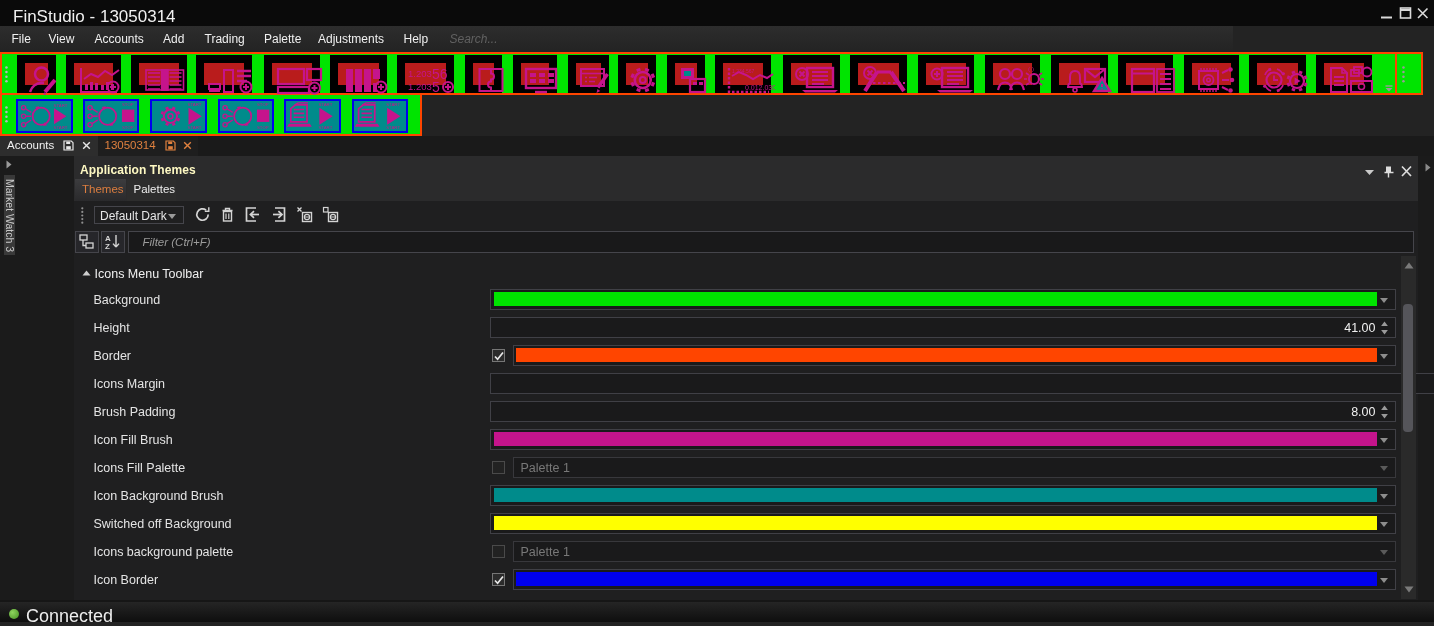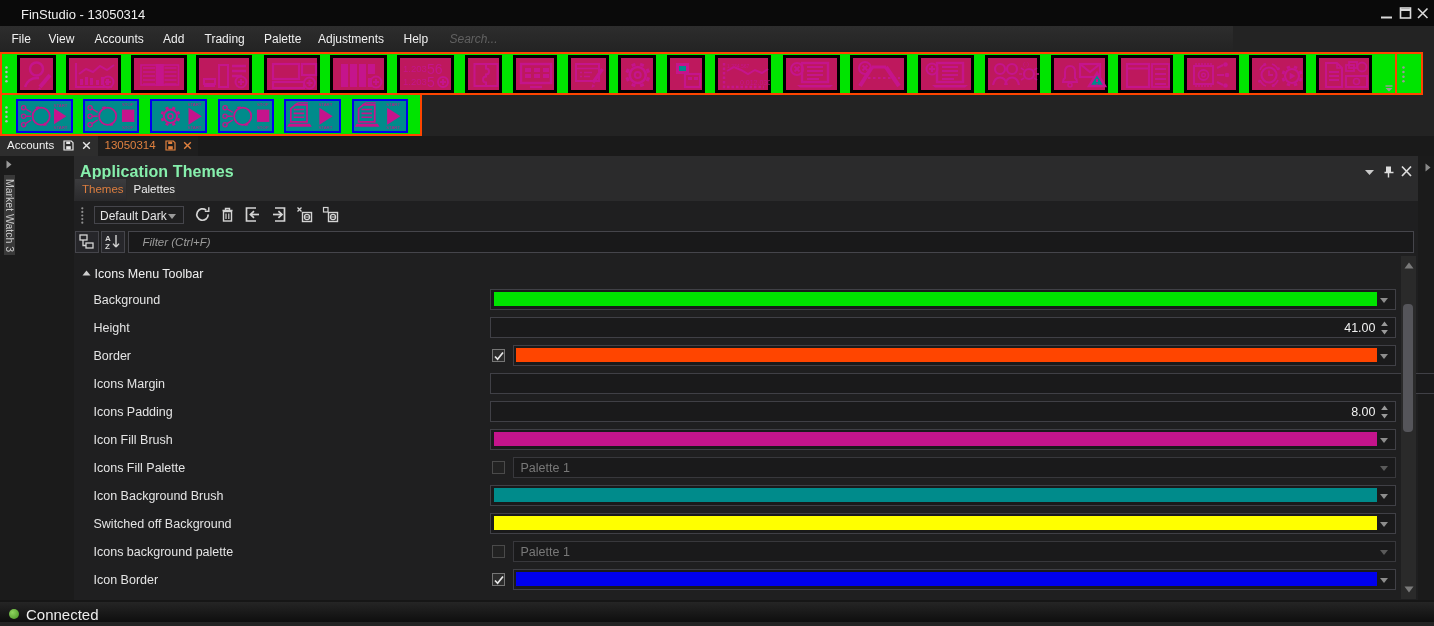--- a/index.html
+++ b/index.html
@@ -1,47 +1,47 @@
 <!DOCTYPE html>
 <html><head><meta charset="utf-8"><title>FinStudio</title>
 <style>
 *{margin:0;padding:0;box-sizing:border-box;}
 html,body{width:1434px;height:626px;overflow:hidden;background:#222;}
 body{font-family:"Liberation Sans",sans-serif;}
 #app{position:relative;width:1434px;height:626px;background:#232323;overflow:hidden;}
 .abs{position:absolute;}
 
 #titlebar{position:absolute;left:0;top:0;width:1434px;height:26px;background:#0a0a0a;color:#f0f0f0;}
-#titletext{position:absolute;left:13px;top:7px;font-size:13px;margin-left:8px;}
+#titletext{position:absolute;left:13px;top:7px;font-size:17px;}
 
 #menubar{position:absolute;left:0;top:26px;width:1233px;height:26px;background:linear-gradient(#2d2d2d,#232323);color:#f0f0f0;font-size:12px;}
 .mi{position:absolute;top:6px;}
 
 #tb1{position:absolute;left:0;top:52px;width:1423px;height:43px;background:#00e400;border-top:2px solid #ff4500;border-bottom:2px solid #ff4500;}
-.ic1{position:absolute;top:0.5px;height:38px;background:#be185d;border:3px solid #000000;}
+.ic1{position:absolute;top:0.5px;height:38px;background:#b91c1c;border:8px solid #000000;}
 .ic1 svg{display:block;}
 #tb1sep{position:absolute;left:1395px;top:0px;width:2px;height:39px;background:#ff4500;}
 #tb1right{position:absolute;left:1421px;top:0;width:2px;height:39px;background:#ff4500;}
 #tb1dark{position:absolute;left:1423px;top:52px;width:11px;height:43px;background:#232323;}
 
 #tb2{position:absolute;left:0;top:95px;width:422px;height:40.5px;background:#00e400;border-bottom:2px solid #ff4500;border-right:2px solid #ff4500;}
 .ic2{position:absolute;top:4px;height:33.5px;background:#008b8b;border:2px solid #0000ee;}
 .ic2 svg{display:block;}
 
 #tabbar{position:absolute;left:0;top:135.5px;width:1434px;height:20px;background:#1a1a1a;}
 #tab1{position:absolute;left:0;top:0;width:97.5px;height:20px;background:#2d2d2d;color:#f0f0f0;}
 #tab2{position:absolute;left:97.5px;top:0;width:100px;height:20px;background:#1e1e1e;color:#e0813f;}
 .tabtxt{position:absolute;top:3.5px;font-size:11.5px;}
 
 #main{position:absolute;left:0;top:155.5px;width:1434px;height:444.5px;background:#1b1b1b;}
 #mwtab{position:absolute;left:4px;top:19px;width:11px;height:80px;background:#393939;color:#c9c9c9;font-size:10.5px;}
 #mwtab span{position:absolute;left:-0.5px;top:4px;writing-mode:vertical-lr;white-space:nowrap;}
 #panel{position:absolute;left:74px;top:0;width:1344px;height:444.5px;background:#1f1f20;}
 #phead{position:absolute;left:0;top:0;width:1344px;height:45.5px;background:#2b2b2c;}
-#ptitle{position:absolute;left:6px;top:7px;font-size:16px;font-weight:700;color:#86efac;letter-spacing:0.1px;}
+#ptitle{position:absolute;left:6px;top:7px;font-size:12px;font-weight:700;color:#fef9c3;letter-spacing:0.1px;}
 .ptab{position:absolute;top:23.5px;height:22px;font-size:11.5px;}
 #ptab1{left:1px;width:51px;background:linear-gradient(#3c3c3e,#2a2a2c);color:#dd7e3f;}
 #ptab2{left:52.5px;width:49px;background:#2d2d2d;color:#ededed;}
 .ptab span{position:absolute;left:7px;top:4px;}
 
 #combo{position:absolute;left:20px;top:50.5px;width:90px;height:18px;border:1px solid #45454b;color:#e6e6e6;font-size:12px;}
 #combo > span.ctxt{position:absolute;left:5px;top:1.5px;}
 .ticon{position:absolute;top:50px;}
 
 .fbtn{position:absolute;top:75px;width:24px;height:22.5px;border:1px solid #45454b;background:#26262a;}
@@ -55,21 +55,21 @@
 .cfill{position:absolute;left:2.5px;top:2.8px;height:14px;}
 .num{position:absolute;right:19px;top:3px;font-size:12.5px;color:#f0f0f0;}
 .dd{position:absolute;right:6.5px;top:8px;width:0;height:0;border-left:4.5px solid transparent;border-right:4.5px solid transparent;border-top:5px solid #8d8d8d;}
 .cb{position:absolute;left:417.5px;top:7.2px;width:13.5px;height:13.5px;border:1px solid #767676;background:#2b2b2b;}
 .cb svg{display:block}
 .spin{position:absolute;right:6px;top:3.5px;}
 
 #sbar{position:absolute;left:1326.5px;top:100.5px;width:15.5px;height:343px;background:#2a2a2a;}
 #sthumb{position:absolute;left:2.5px;top:48px;width:10px;height:128px;background:#55555a;border-radius:4px;}
 
-#statusbar{position:absolute;left:0;top:602px;width:1434px;height:20px;background:linear-gradient(#252525,#0e0e0e);color:#ececec;font-size:15px;padding-left:24px;}
+#statusbar{position:absolute;left:0;top:602px;width:1434px;height:20px;background:linear-gradient(#252525,#0e0e0e);color:#ececec;font-size:18px;padding-left:24px;}
 #statusbar .dot{position:absolute;left:9px;top:7px;width:10px;height:10px;border-radius:50%;background:radial-gradient(circle at 35% 35%, #8ed45e, #5ba534 70%, #3e7a22);}
 #statusbar .txt{position:absolute;left:26px;top:4px;}
 </style></head>
 <body>
 <div id="app">
 <div id="titlebar">
       <span id="titletext">FinStudio - 13050314</span>
       <svg class="abs" style="left:1376px;top:0" width="58" height="26" viewBox="0 0 58 26">
         <path d="M5,17.5 h11" stroke="#d9d9d9" stroke-width="2"></path>
         <rect x="24.5" y="8" width="10" height="10" stroke="#d9d9d9" fill="none" stroke-width="1.6"></rect>
@@ -586,21 +586,21 @@
           <div class="rlabel">Icons Margin</div>
           <div class="field" style="left:416px;width:1011px;background:#1a1a1b;">
             <span class="num">10.00</span>
             <span class="spin"><svg width="9" height="14" viewBox="0 0 9 14">
                 <path d="M4.5,0.5 l3.4,4.5 h-6.8 z" fill="#9a9a9a"></path>
                 <path d="M4.5,13.5 l3.4,-4.5 h-6.8 z" fill="#9a9a9a"></path>
               </svg></span>
           </div>
         </div>
         <div class="row" style="top:242px;">
-          <div class="rlabel">Icons Padding</div>
+          <div class="rlabel">Brush Padding</div>
           <div class="field" style="left:416px;width:905.5px;background:#1a1a1b;">
             <span class="num">8.00</span>
             <span class="spin"><svg width="9" height="14" viewBox="0 0 9 14">
                 <path d="M4.5,0.5 l3.4,4.5 h-6.8 z" fill="#9a9a9a"></path>
                 <path d="M4.5,13.5 l3.4,-4.5 h-6.8 z" fill="#9a9a9a"></path>
               </svg></span>
           </div>
         </div>
         <div class="row" style="top:270px;">
           <div class="rlabel">Icon Fill Brush</div>

